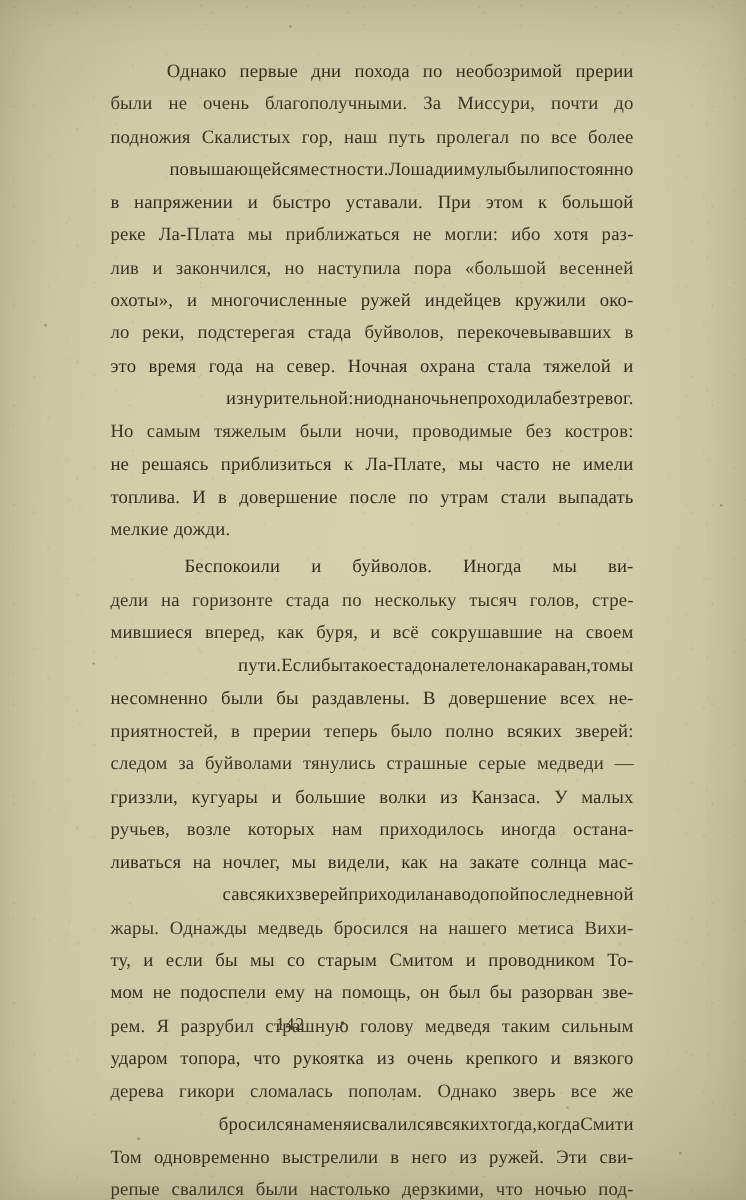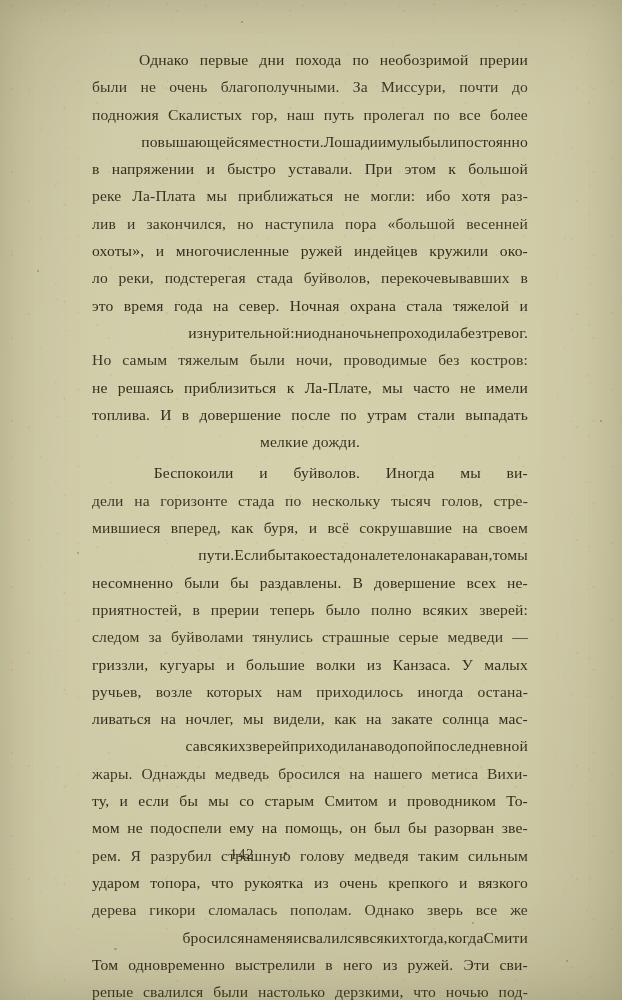--- a/index.html
+++ b/index.html
@@ -84,21 +84,21 @@
     font-size: 15.6px;
     letter-spacing: 0.15px;
     white-space: nowrap;
     color: #332e1e;
     text-rendering: optimizeLegibility;
     filter: blur(0.14px);
   }
   
   .line.last {
     display: block;
-    text-align: center;
+    text-align: left;
   }
   .line .w {
     display: inline-block;
   }
   .line.last .w + .w {
     margin-left: 4.4px;
   }
   
   .indent {
     display: inline-block;

